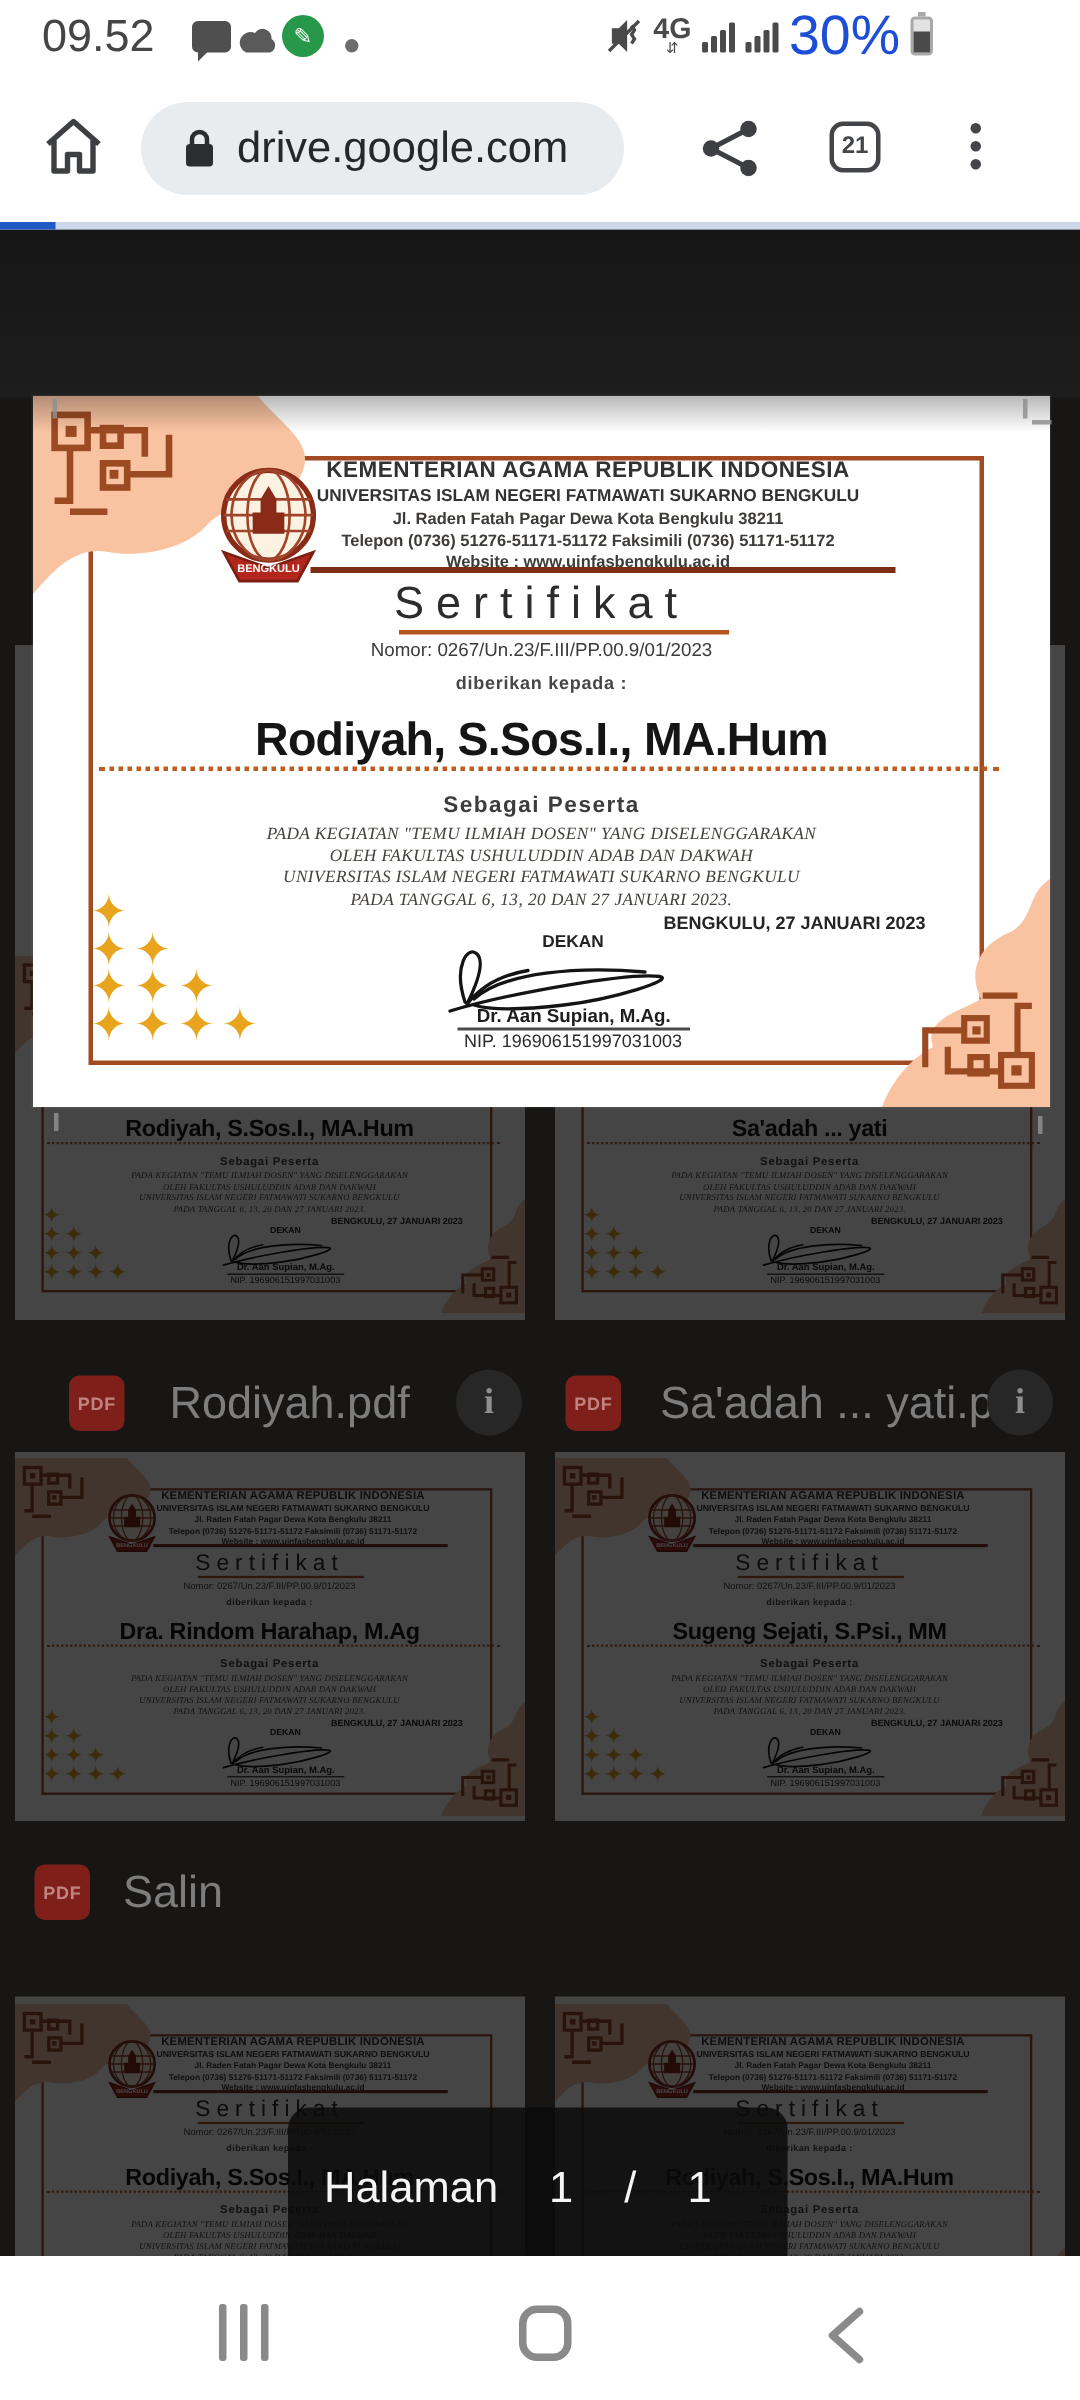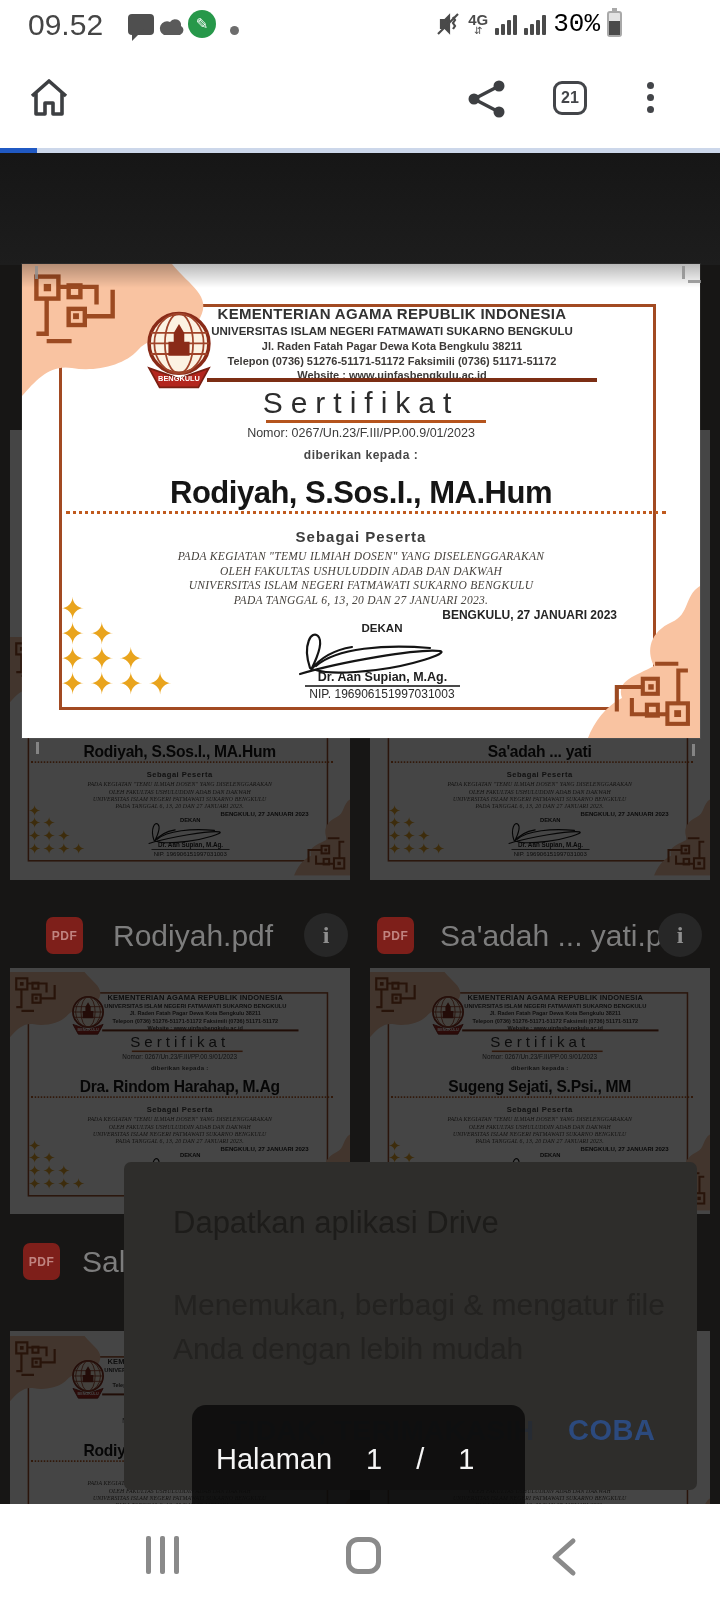--- a/index.html
+++ b/index.html
@@ -5,33 +5,33 @@
   html,body{margin:0;padding:0;background:#000;}
   *{box-sizing:border-box;}
   #screen{position:relative;width:720px;height:1600px;overflow:hidden;background:#fff;
     font-family:"Liberation Sans",sans-serif;}
   .abs{position:absolute;}
 
   
   #statusbar{position:absolute;left:0;top:0;width:636px;height:48px;background:#fff;z-index:60;}
   .sb-time{position:absolute;left:28px;top:8px;font-size:30px;color:#454545;}
   .sb-right{position:absolute;right:14px;top:0;height:48px;display:flex;align-items:center;gap:7px;}
-  .sb-pct{font-size:26px;color:#000000;font-family:Liberation Mono, monospace;}
+  .sb-pct{font-size:37px;color:#1d4ed8;}
   .bubble{position:absolute;left:128px;top:14px;width:26px;height:21px;background:#4f4f4f;border-radius:4px;}
   .bubble:after{content:"";position:absolute;left:4px;bottom:-6px;border:6px solid transparent;border-top-color:#4f4f4f;border-left-color:#4f4f4f;}
   .dotsep{position:absolute;left:230px;top:26px;width:9px;height:9px;border-radius:50%;background:#6d6d6d;}
   .greenapp{position:absolute;left:188px;top:10px;width:28px;height:28px;border-radius:50%;background:#27984a;color:#fff;
     font-size:15px;display:flex;align-items:center;justify-content:center;}
   .sigbars{display:flex;align-items:flex-end;gap:2px;height:22px;}
   .sigbars i{display:block;width:4px;background:#4a4a4a;border-radius:1px;}
   .battery{position:relative;width:15px;height:26px;border:2px solid #a9a9a9;border-radius:3px;background:#e3e3e3;}
   .battery:before{content:"";position:absolute;left:3px;top:-5px;width:5px;height:3px;background:#a9a9a9;}
   .battery .fill{position:absolute;left:0;right:0;bottom:0;height:65%;background:#4a4a4a;}
   .fourg{display:flex;flex-direction:column;align-items:center;line-height:1;color:#4a4a4a;}
-  .fourg b{font-size:15px;letter-spacing:0;}
+  .fourg b{font-size:19px;letter-spacing:0;}
   .fourg span{font-size:10px;margin-top:-1px;}
 
   
   #chrome{position:absolute;left:0;top:48px;width:720px;height:100px;background:#fff;z-index:60;}
   .urlpill{position:absolute;left:94px;top:20px;width:322px;height:62px;border-radius:31px;background:#e9ecef;
     display:flex;align-items:center;padding-left:28px;gap:14px;}
   .urltext{font-size:29px;color:#24282c;}
   .tabbox{position:absolute;left:553px;top:33px;width:34px;height:34px;border:3px solid #434549;border-radius:9px;
     display:flex;align-items:center;justify-content:center;font-size:16px;font-weight:bold;color:#434549;}
   .kebab i{display:block;width:7px;height:7px;border-radius:50%;background:#434549;margin:5px auto;}
@@ -591,27 +591,20 @@
     <div class="c-stars">
       <div>✦</div>
       <div>✦✦</div>
       <div>✦✦✦</div>
       <div>✦✦✦✦</div>
     </div>
   </div>
 </div>
   </div>
 
-  <div id="sheet">
-    <div class="sheet-title">Dapatkan aplikasi Drive</div>
-    <div class="sheet-body" style="top:126px;">Menemukan, berbagi &amp; mengatur file</div>
-    <div class="sheet-body" style="top:170px;">Anda dengan lebih mudah</div>
-    <div class="abs sheet-btn" style="left:106px;top:253px;font-size:28px;color:#262b33;">TIDAK, TERIMAKASIH</div>
-    <div class="abs sheet-btn" style="left:444px;top:252px;font-size:29px;color:#2c4a7e;">COBA</div>
-  </div>
 
   <div id="statusbar">
     <div class="sb-time">09.52</div>
     <div class="bubble"></div>
     <svg class="abs" style="left:156px;top:16px;" width="30" height="20" viewBox="0 0 30 20">
       <path d="M8 19 A7 7 0 1 1 14 6 A6 6 0 0 1 25 10 A5 5 0 0 1 24 19 Z" fill="#5a5a5a"></path>
     </svg>
     <div class="greenapp">✎</div>
     <div class="dotsep"></div>
     <div class="sb-right">
@@ -642,20 +635,27 @@
       <div class="battery">
           <div class="fill"></div>
         </div>
     </div>
   </div>
 
   <div id="chrome">
     <svg class="abs" style="left:28px;top:28px;" width="42" height="44" viewBox="0 0 42 44">
       <path d="M4 20 L21 5 L38 20 M8 17 V38 H17 V27 H25 V38 H34 V17" fill="none" stroke="#3d3f42" stroke-width="3.6" stroke-linejoin="round"></path>
     </svg>
+    <div class="urlpill">
+      <svg width="22" height="28" viewBox="0 0 22 28">
+        <rect x="2" y="11" width="18" height="15" rx="2.5" fill="#2b2e31"></rect>
+        <path d="M6 11 V8 a5 5 0 0 1 10 0 V11" fill="none" stroke="#2b2e31" stroke-width="3"></path>
+      </svg>
+      <span class="urltext">drive.google.com</span>
+    </div>
     <svg class="abs" style="left:466px;top:31px;" width="42" height="40" viewBox="0 0 42 40">
       <g fill="#3d3f42">
           <circle cx="33" cy="7" r="5.5"></circle>
           <circle cx="8" cy="20" r="5.5"></circle>
           <circle cx="33" cy="33" r="5.5"></circle>
         </g>
       <path d="M8 20 L33 7 M8 20 L33 33" stroke="#3d3f42" stroke-width="3.4"></path>
     </svg>
     <div class="tabbox">
         <span>21</span>

